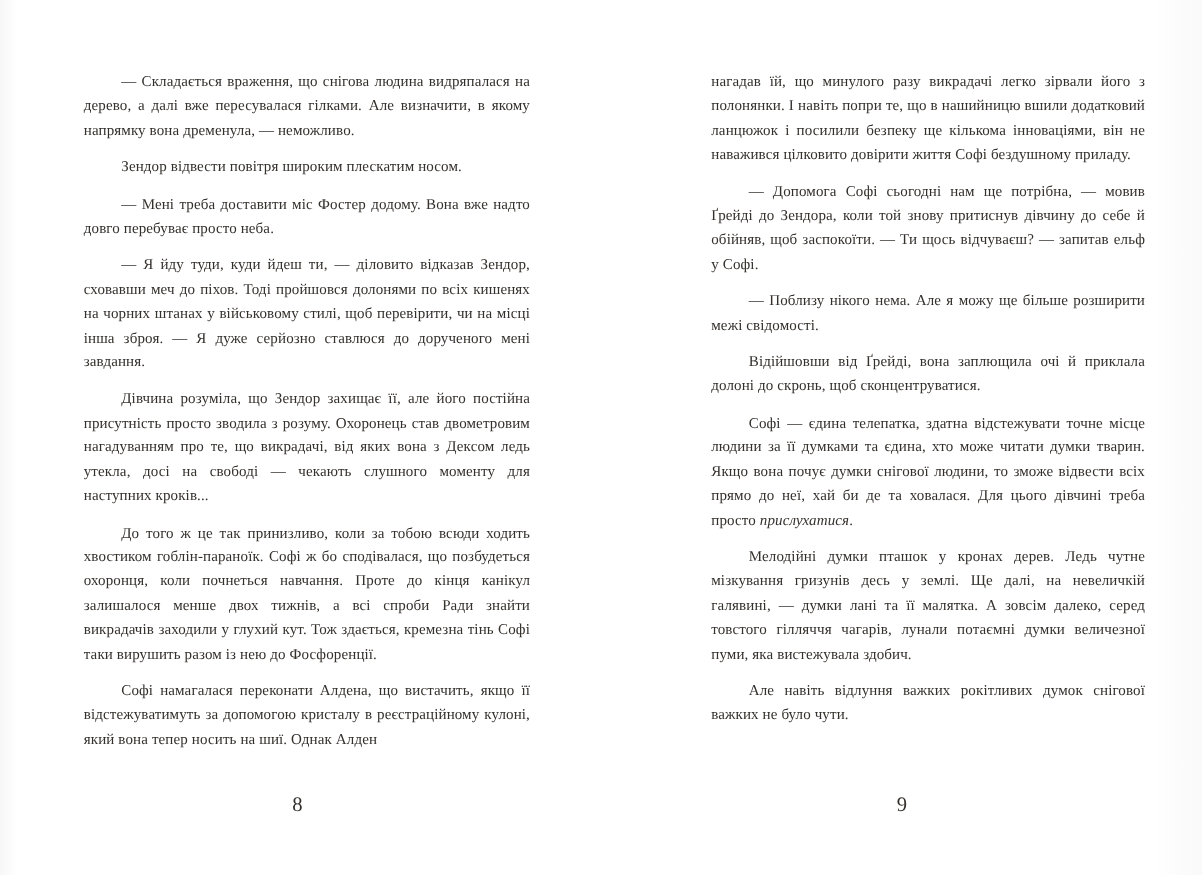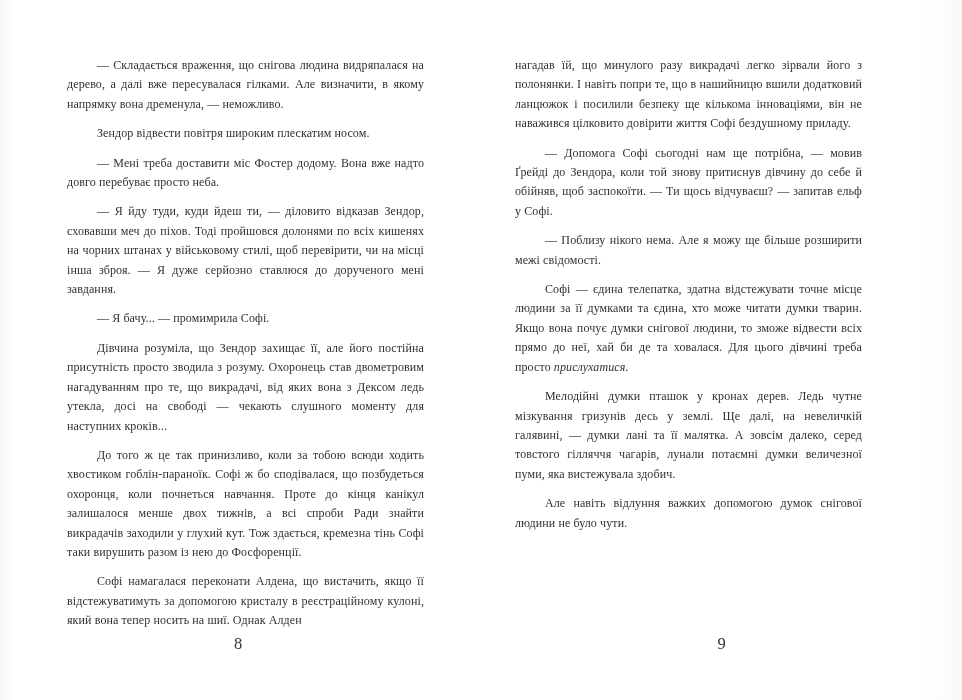--- a/index.html
+++ b/index.html
@@ -31,21 +31,21 @@
   .page-text {
     position: absolute;
     top: 46px;
     color: #34302c;
   }
   .page-text-left {
     left: 57px;
     width: 377px;
   }
   .page-text-right {
-    left: 505px;
+    left: 559px;
     width: 367px;
   }
   .page-text p {
     margin: 10px;
     font-size: 12px;
     line-height: 19.4px;
     text-align: justify;
     text-indent: 30px;
     letter-spacing: 0.1px;
     hyphens: auto;
@@ -79,31 +79,31 @@
 <div class="book-spread">
 
   <div class="edge-shade-left"></div>
   <div class="edge-shade-right"></div>
 
   <div class="page-text page-text-left">
     <p>— Складається враження, що снігова людина видряпалася на дерево, а далі вже пересувалася гілками. Але визначити, в якому напрямку вона дременула, — неможливо.</p>
     <p>Зендор відвести повітря широким плескатим носом.</p>
     <p>— Мені треба доставити міс Фостер додому. Вона вже надто довго перебуває просто неба.</p>
     <p>— Я йду туди, куди йдеш ти, — діловито відказав Зендор, сховавши меч до піхов. Тоді пройшовся долонями по всіх кишенях на чорних штанах у військовому стилі, щоб перевірити, чи на місці інша зброя. — Я дуже серйозно ставлюся до дорученого мені завдання.</p>
-    <p>— Я бачу... — промимрила Софі.</p>
     <p>Дівчина розуміла, що Зендор захищає її, але його постійна присутність просто зводила з розуму. Охоронець став двометровим нагадуванням про те, що викрадачі, від яких вона з Дексом ледь утекла, досі на свободі — чекають слушного моменту для наступних кроків...</p>
     <p>До того ж це так принизливо, коли за тобою всюди ходить хвостиком гоблін-параноїк. Софі ж бо сподівалася, що позбудеться охоронця, коли почнеться навчання. Проте до кінця канікул залишалося менше двох тижнів, а всі спроби Ради знайти викрадачів заходили у глухий кут. Тож здається, кремезна тінь Софі таки вирушить разом із нею до Фосфоренції.</p>
     <p>Софі намагалася переконати Алдена, що вистачить, якщо її відстежуватимуть за допомогою кристалу в реєстраційному кулоні, який вона тепер носить на шиї. Однак Алден</p>
   </div>
 
   <div class="page-text page-text-right">
     <p class="no-indent">нагадав їй, що минулого разу викрадачі легко зірвали його з полонянки. І навіть попри те, що в нашийницю вшили додатковий ланцюжок і посилили безпеку ще кількома інноваціями, він не наважився цілковито довірити життя Софі бездушному приладу.</p>
     <p>— Допомога Софі сьогодні нам ще потрібна, — мовив Ґрейді до Зендора, коли той знову притиснув дівчину до себе й обійняв, щоб заспокоїти. — Ти щось відчуваєш? — запитав ельф у Софі.</p>
     <p>— Поблизу нікого нема. Але я можу ще більше розширити межі свідомості.</p>
+    <p>Відійшовши від Ґрейді, вона заплющила очі й приклала долоні до скронь, щоб сконцентруватися.</p>
     <p><span>Софі — єдина телепатка, здатна відстежувати точне місце людини за її думками та єдина, хто може читати думки тварин. Якщо вона почує думки снігової людини, то зможе відвести всіх прямо до неї, хай би де та ховалася. Для цього дівчині треба просто </span><em>прислухатися</em><span>.</span></p>
     <p>Мелодійні думки пташок у кронах дерев. Ледь чутне мізкування гризунів десь у землі. Ще далі, на невеличкій галявині, — думки лані та її малятка. А зовсім далеко, серед товстого гілляччя чагарів, лунали потаємні думки величезної пуми, яка вистежувала здобич.</p>
-    <p>Але навіть відлуння важких допомогою думок снігової людини не було чути.</p>
+    <p>Але навіть відлуння важких рокітливих думок снігової важких не було чути.</p>
   </div>
 
   <div class="page-number page-number-left">8</div>
   <div class="page-number page-number-right">9</div>
 
 </div>
 
 </body></html>

